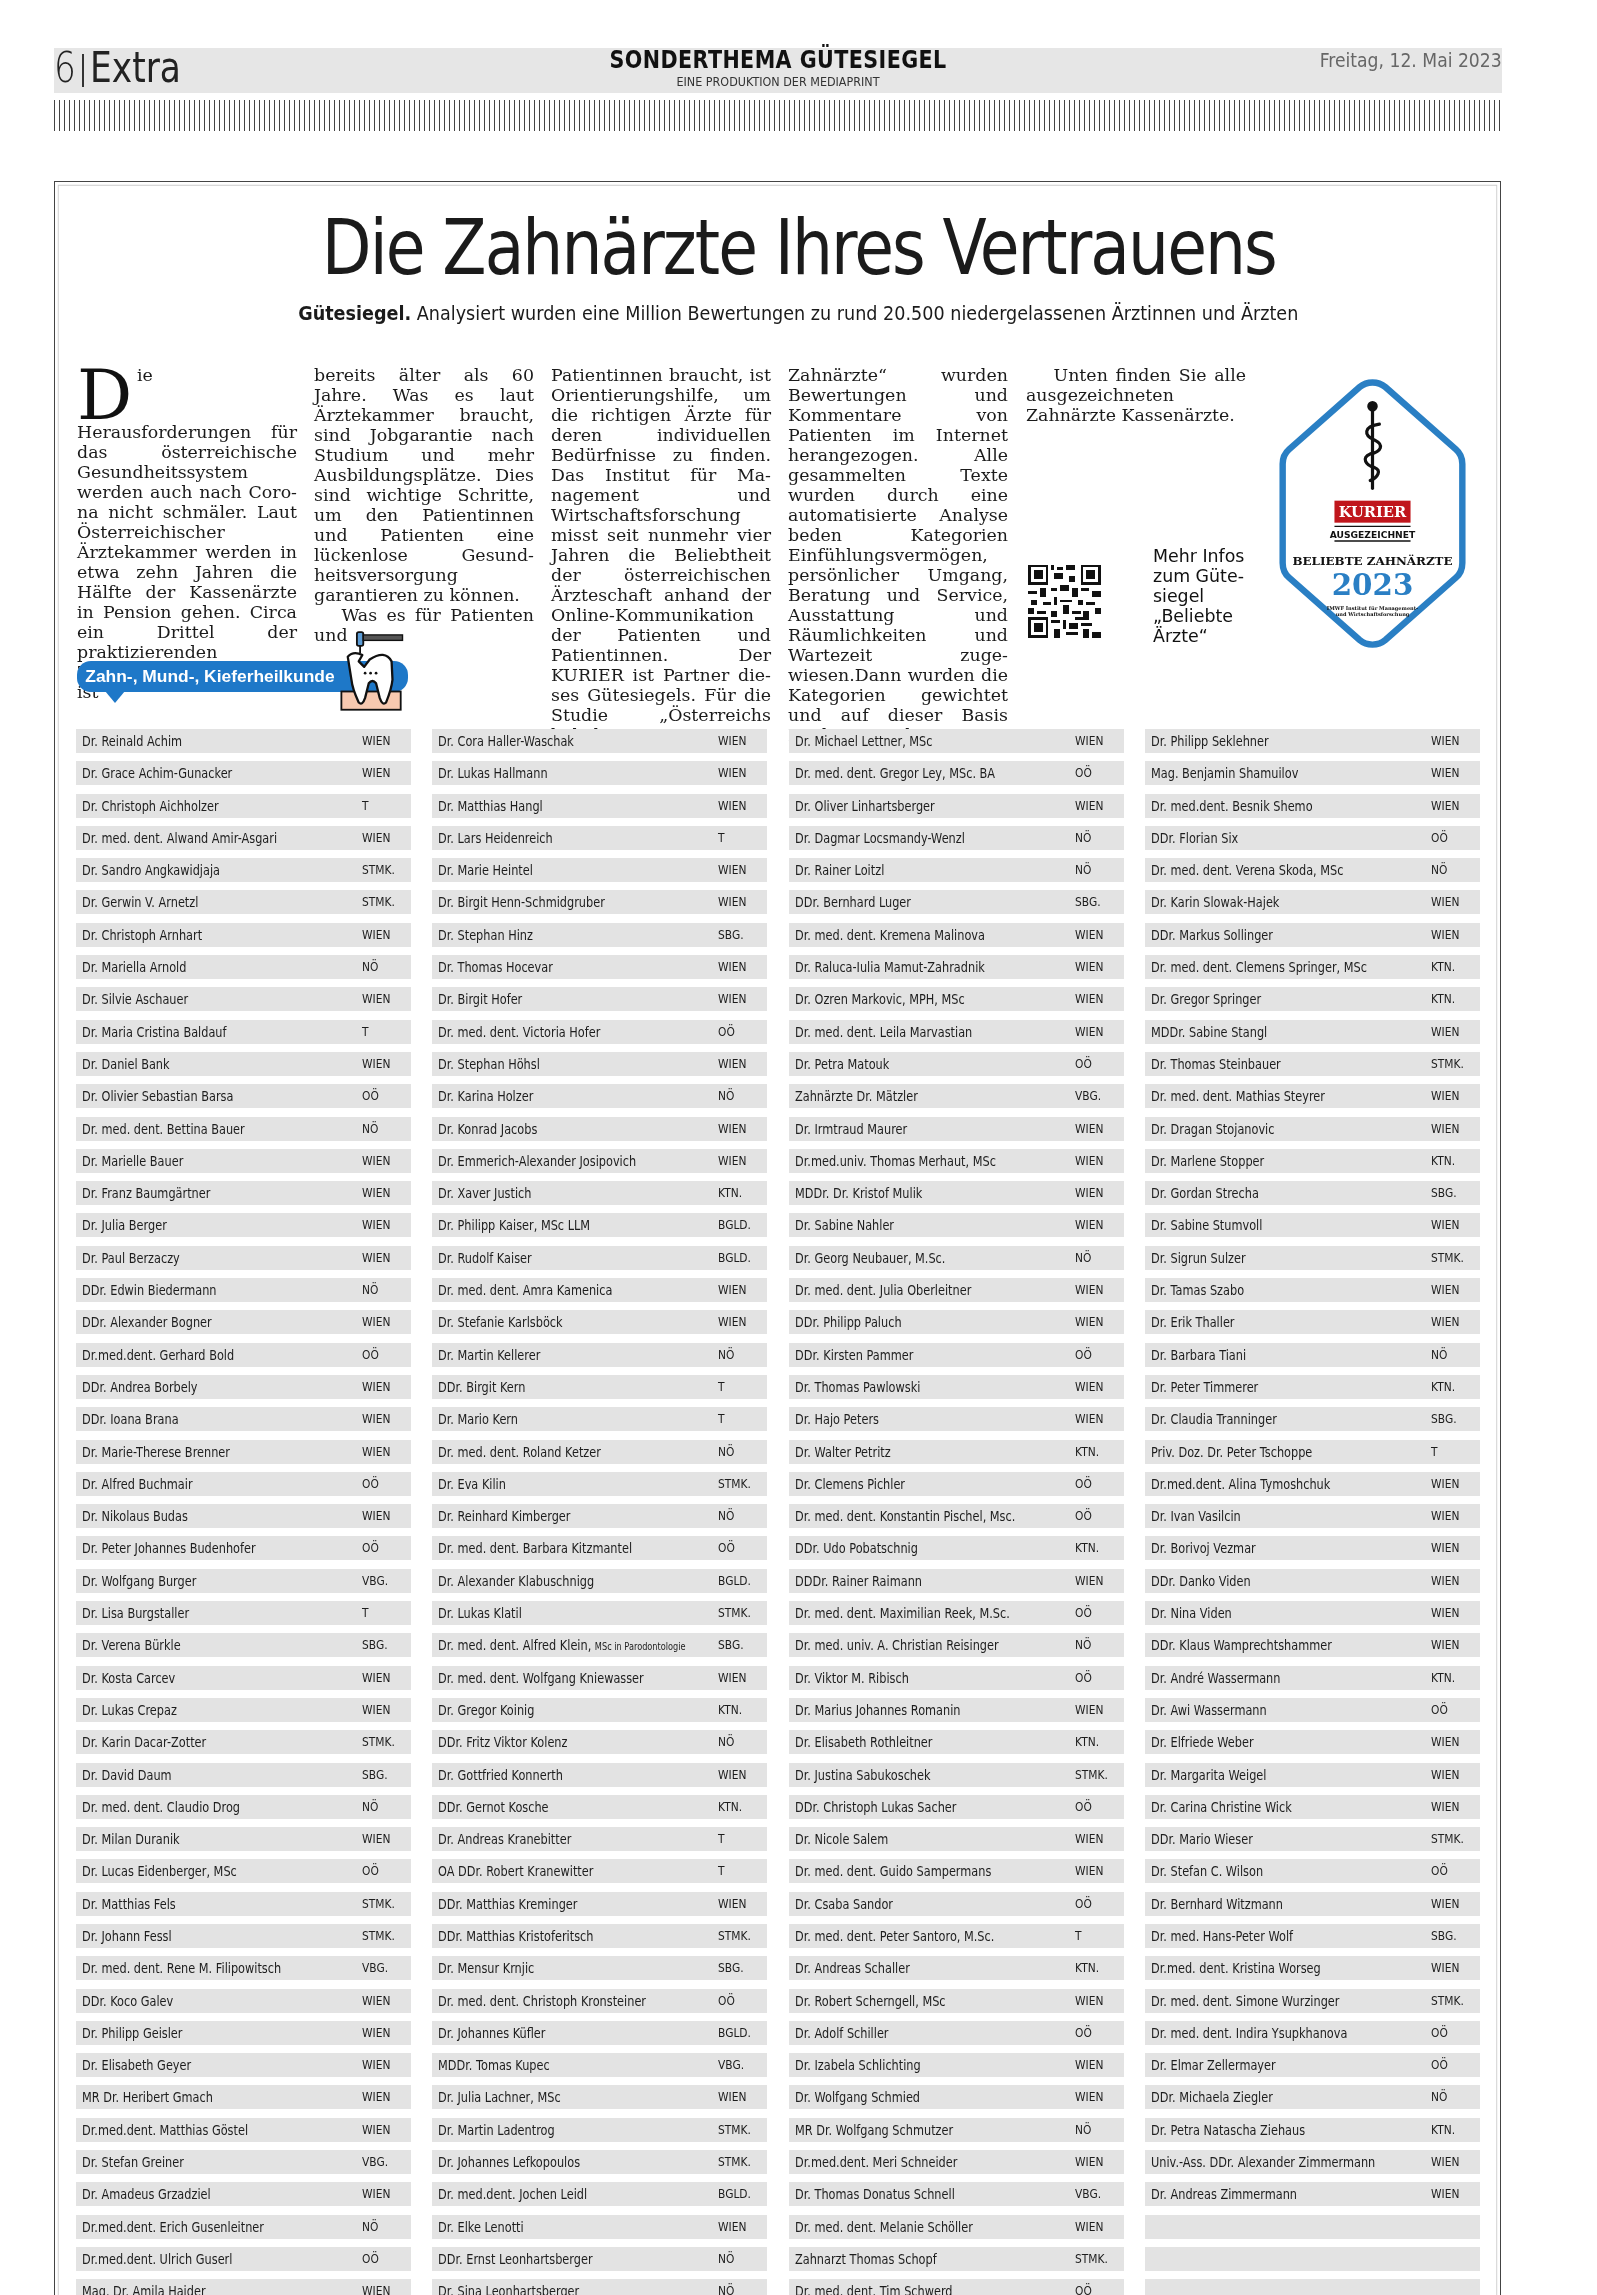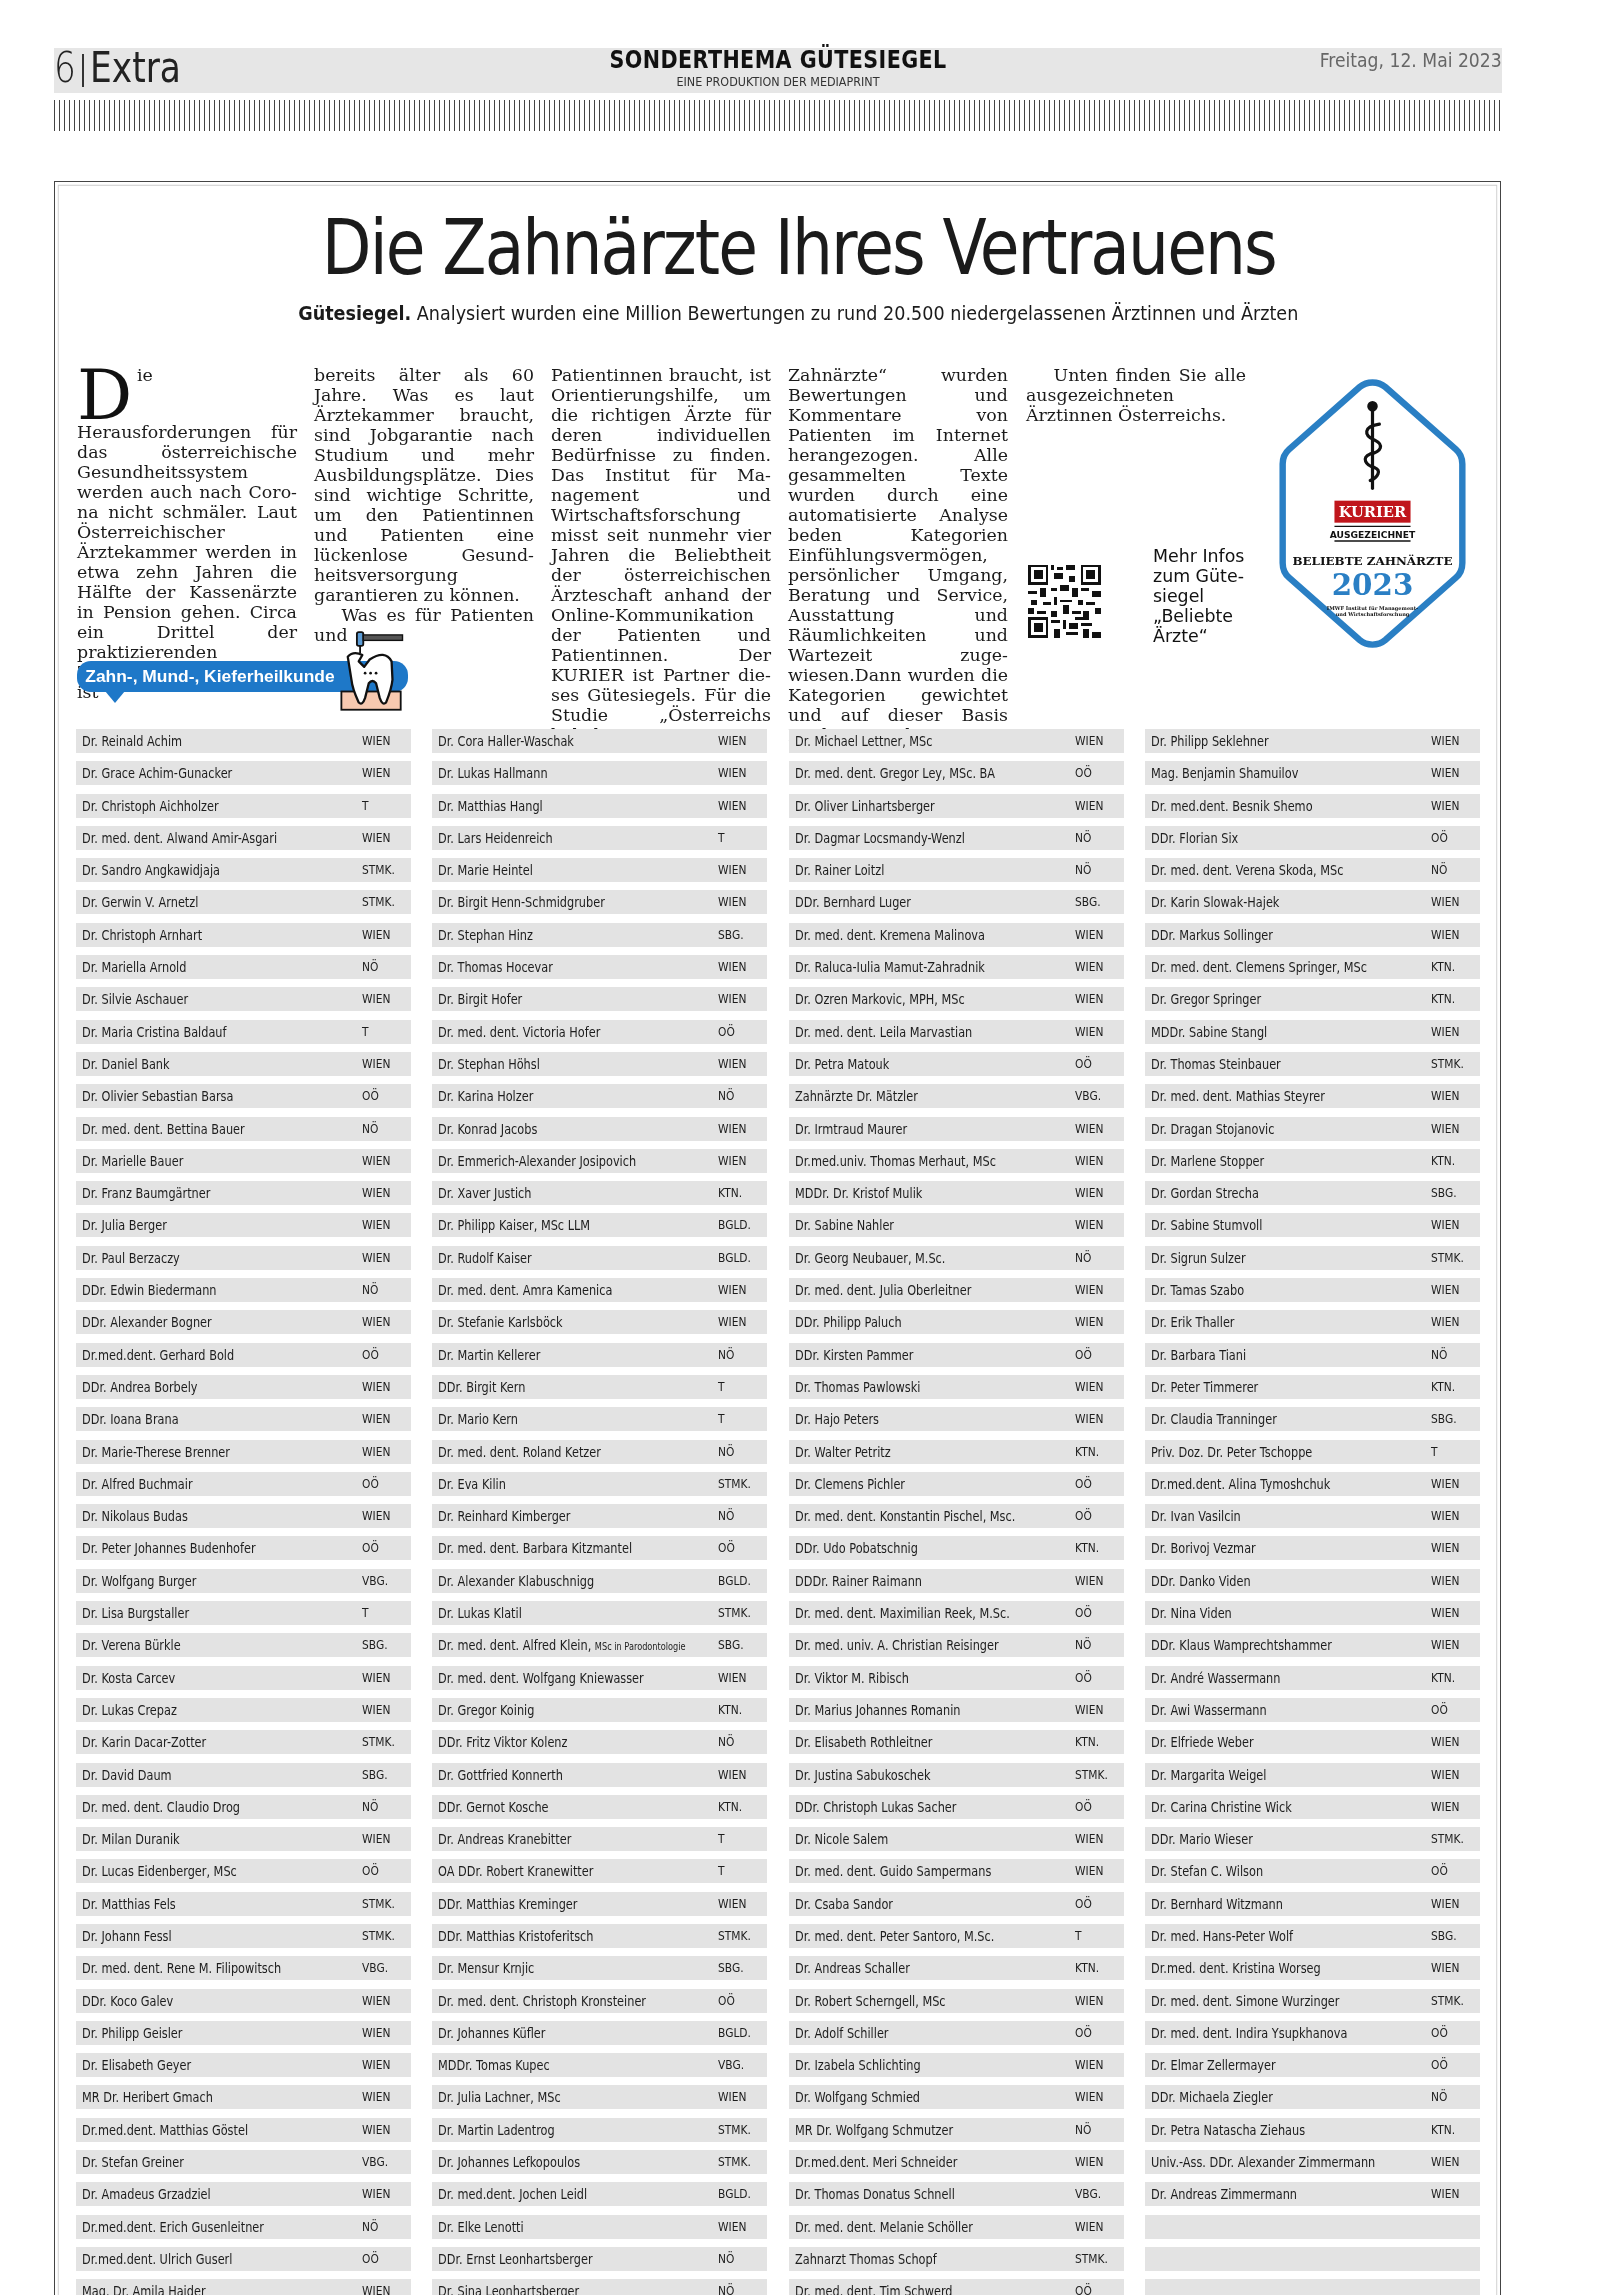--- a/index.html
+++ b/index.html
@@ -85,21 +85,21 @@
   <p>bereits älter als 60 Jahre. Was es laut Ärztekammer braucht, sind Jobgarantie nach Studium und mehr Ausbildungsplätze. Dies sind wichtige Schritte, um den Patientinnen und Patienten eine lückenlose Gesund­heitsversorgung garantieren zu können.</p>
   <p class="indent">Was es für Patienten und</p>
 </div>
 <div class="body-col c3">
   <p>Patientinnen braucht, ist Orientierungshilfe, um die richtigen Ärzte für deren in­dividuellen Bedürfnisse zu finden. Das Institut für Ma­nagement und Wirtschafts­forschung misst seit nun­mehr vier Jahren die Beliebt­heit der österreichischen Ärzteschaft anhand der On­line-Kommunikation der Pa­tienten und Patientinnen. Der KURIER ist Partner die­ses Gütesiegels. Für die Stu­die „Österreichs beliebte</p>
 </div>
 <div class="body-col c4">
   <p>Zahnärzte“ wurden Bewer­tungen und Kommentare von Patienten im Internet heran­gezogen. Alle gesammelten Texte wurden durch eine automatisierte Analyse be­den Kategorien Einfühlungs­vermögen, persönlicher Um­gang, Beratung und Service, Ausstattung und Räumlich­keiten und Wartezeit zuge­wiesen.Dann wurden die Ka­tegorien gewichtet und auf dieser Basis Punkte ver­geben.</p>
 </div>
 <div class="body-col c5">
-  <p class="indent">Unten finden Sie alle ausgezeichneten Ärztinnen Österreichs.</p>
+  <p class="indent">Unten finden Sie alle ausgezeichneten Zahnärzte Kassenärzte.</p>
 </div>
 
 <svg class="qr" viewBox="0 0 25 25" shape-rendering="crispEdges">
   <rect width="25" height="25" fill="#fff"></rect>
   <g fill="#111">
     <rect x="0" y="0" width="7" height="7"></rect>
       <rect x="1" y="1" width="5" height="5" fill="#fff"></rect>
       <rect x="2" y="2" width="3" height="3"></rect>
     <rect x="18" y="0" width="7" height="7"></rect>
       <rect x="19" y="1" width="5" height="5" fill="#fff"></rect>

